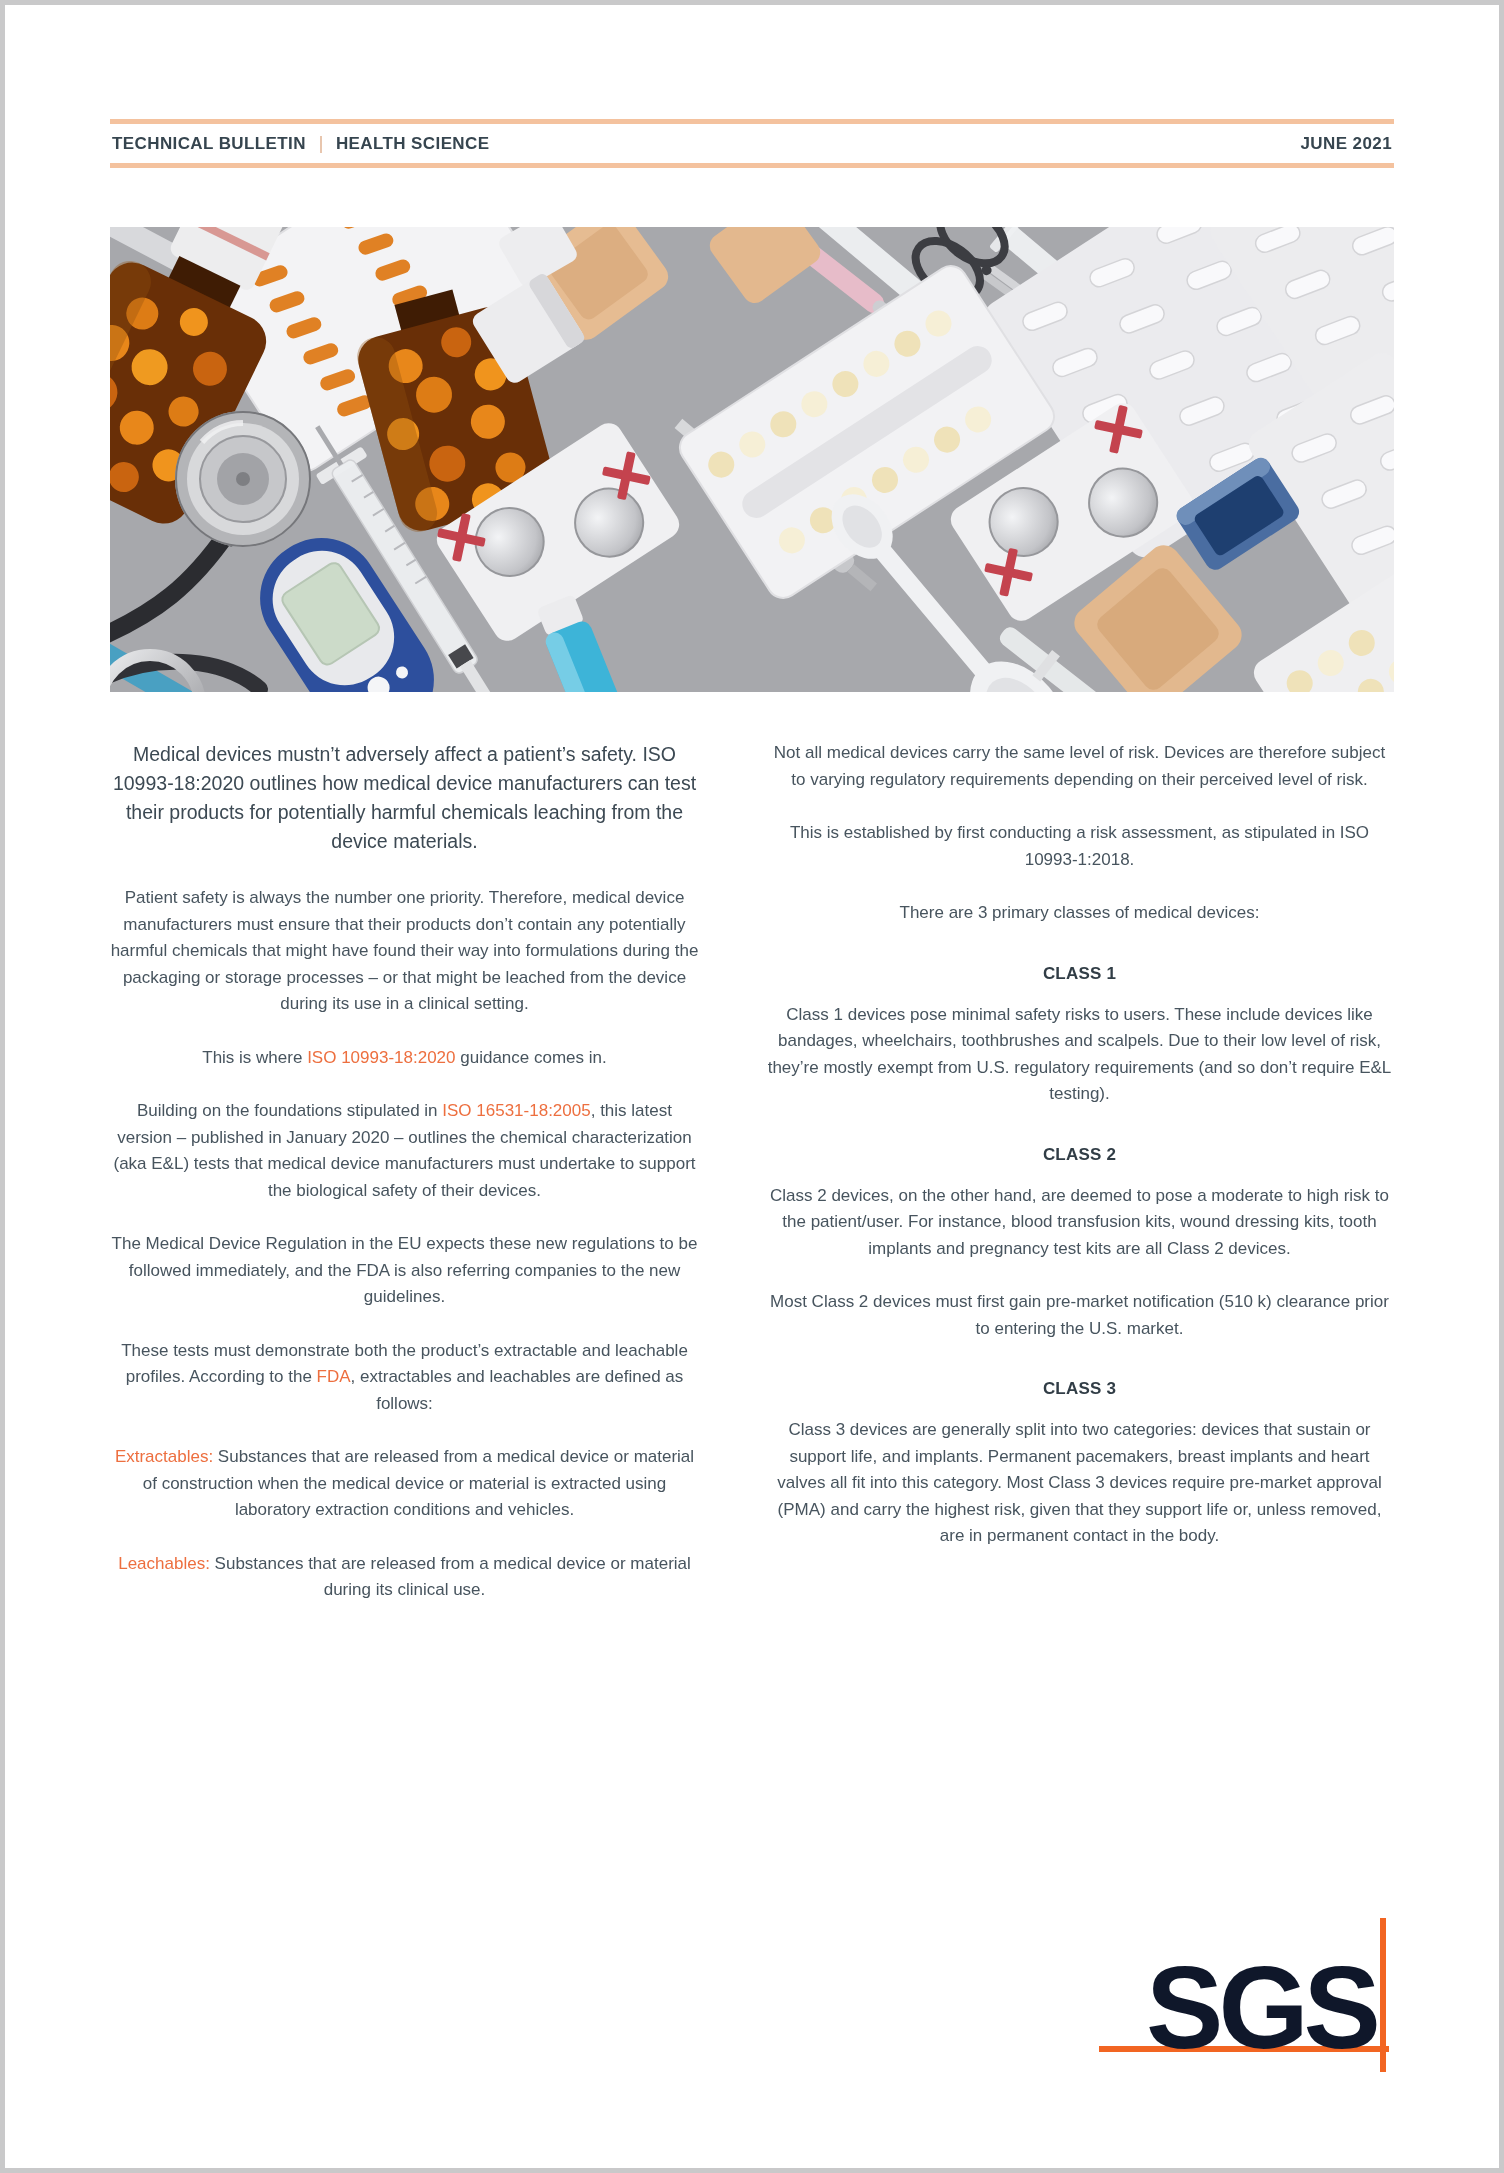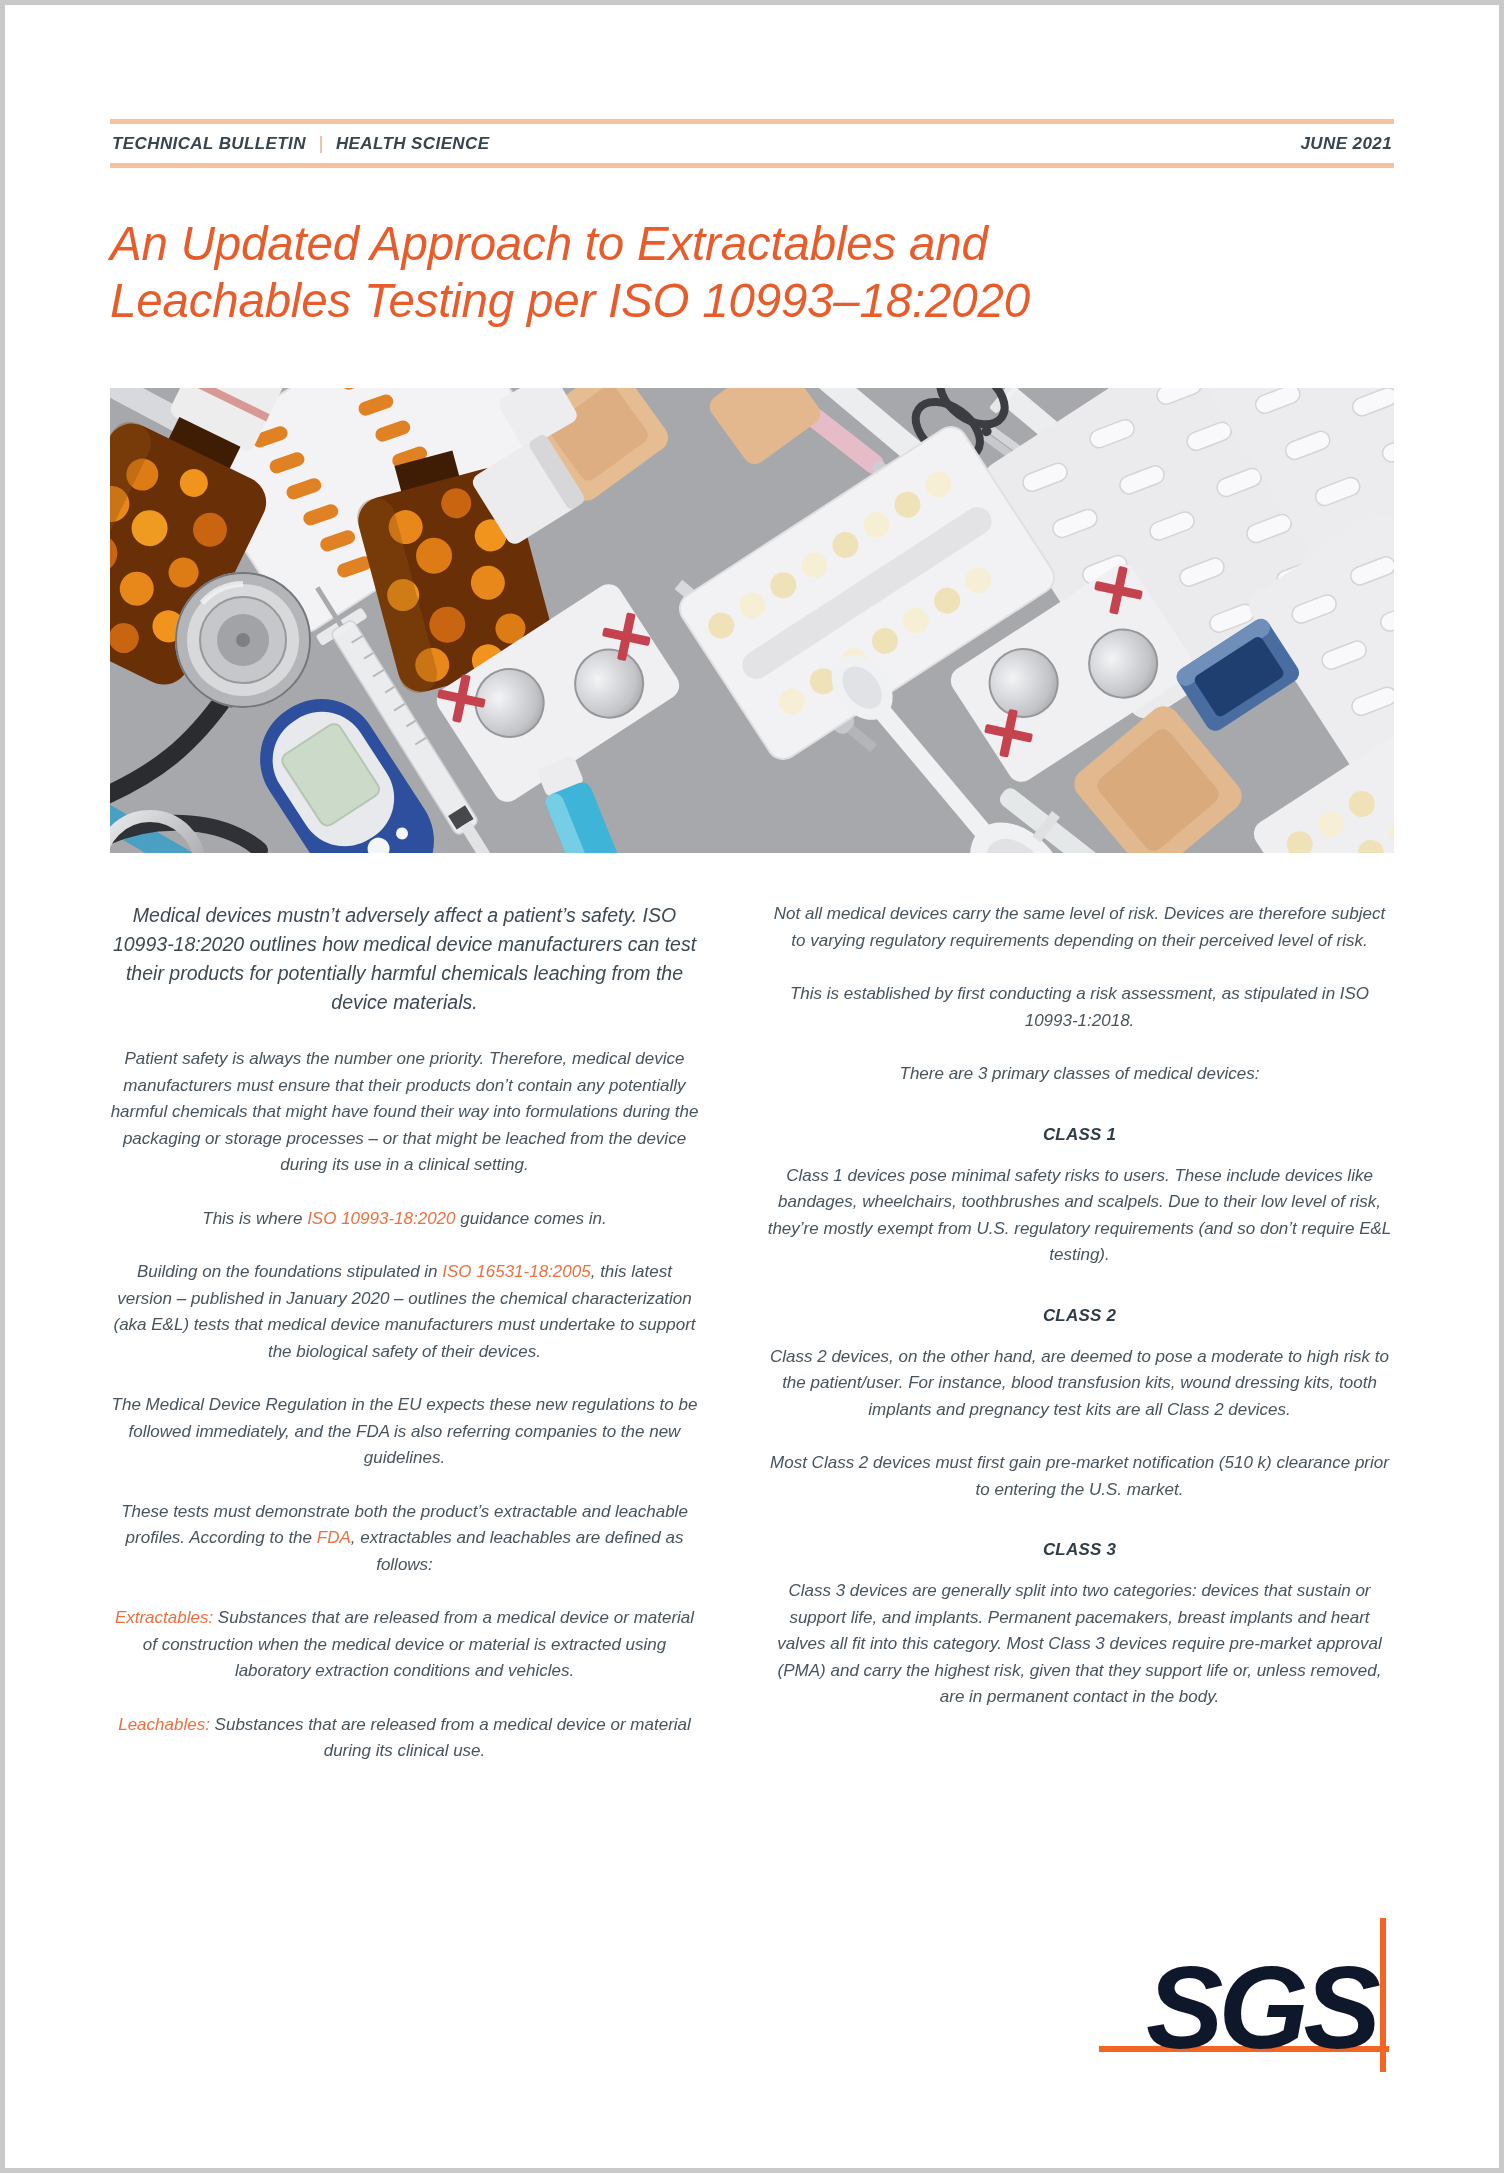--- a/index.html
+++ b/index.html
@@ -4,21 +4,20 @@
 <style>
   html,body{margin:0;padding:0;background:#fff;}
   .page{
     position:relative;
     width:1504px;height:2173px;
     box-sizing:border-box;
     border:5px solid #c9c9ca;
     background:#ffffff;
     font-family:"Liberation Sans",sans-serif;
     overflow:hidden;
-    font-style:italic;
   }
   .inner{padding:0 105px;}
 
   
   .masthead{
     margin-top:114px;
     display:flex;justify-content:space-between;align-items:center;
     border-top:5px solid #f4c29e;
     border-bottom:5px solid #f4c29e;
     padding:10px 2px 9px 2px;
@@ -81,21 +80,20 @@
 
     <header class="masthead">
       <div class="masthead-left">
         <span class="mast-text">TECHNICAL BULLETIN</span>
         <span class="vbar"></span>
         <span class="mast-text">HEALTH SCIENCE</span>
       </div>
       <div class="mast-text">JUNE 2021</div>
     </header>
 
-    <h1 class="title"><span>An Updated Approach to Extractables and</span><br><span>Leachables Testing per ISO 10993–18:2020</span></h1>
 
     <figure class="hero" title="Flat lay photo of medical devices on a gray background: amber pill bottles, blister packs, syringes, stethoscope, glucose meter, plasters, scissors and spoons">
       <svg width="1284" height="465" viewBox="0 0 1284 465">
         <defs>
           <linearGradient id="chrome" x1="0" y1="0" x2="1" y2="1">
             <stop offset="0" stop-color="#ecedef"></stop>
               <stop offset="1" stop-color="#95969a"></stop>
           </linearGradient>
           <radialGradient id="pillc" cx="0.4" cy="0.35" r="0.85">
             <stop offset="0" stop-color="#f3f4f6"></stop>

